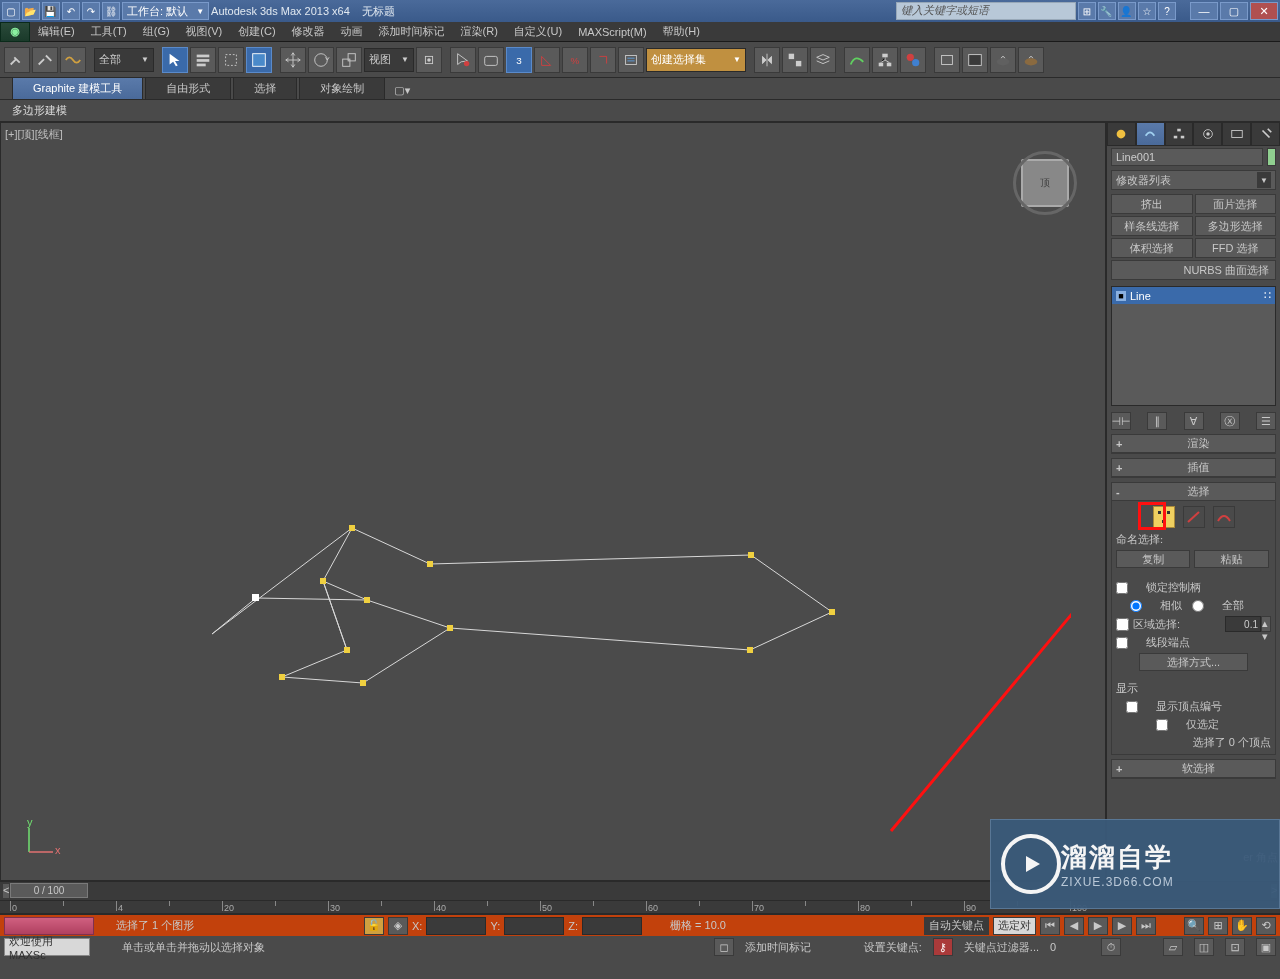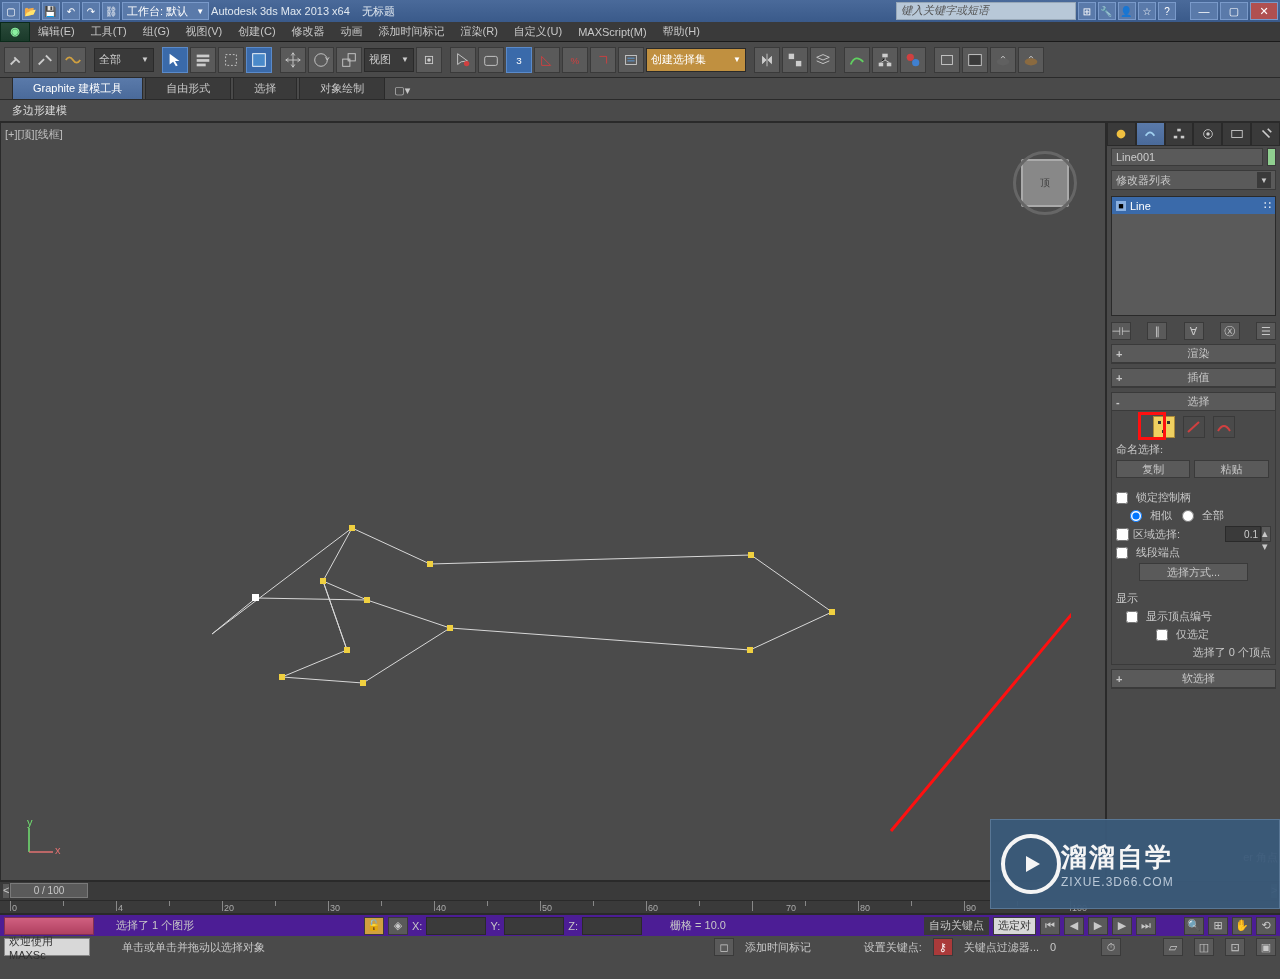--- a/index.html
+++ b/index.html
@@ -77,35 +77,35 @@
 .rollout-hdr .ttl { flex:1; text-align:center; }
 .rollout-body { padding:4px; display:flex; flex-direction:column; gap:3px; }
 .so-row { display:flex; gap:8px; justify-content:center; align-items:center; height:24px; position:relative; }
 .so-btn { width:22px; height:22px; display:flex; align-items:center; justify-content:center; border:1px solid #3a3a3a; }
 .so-btn.active { background:#f0d060; border:1px solid #aa8a3a; }
 .so-hilite { position:absolute; border:3px solid #ff1010; width:28px; height:28px; }
 .lbl-row { display:flex; align-items:center; gap:4px; }
 .lbl-row .lbl { flex:0 0 auto;font-family:Liberation Serif, serif; }
 .pbtn { height:18px; background:#5a5a5a; border:1px solid #3a3a3a; display:flex; align-items:center; justify-content:center; flex:1; }
 .pbtn.half { flex:0 0 48%; }
-.chk { display:flex; align-items:center; gap:8px; }
+.chk { display:flex; align-items:center; gap:18px; }
 .chk input { width:12px; height:12px; }
 .radio-row { display:flex; gap:10px; padding-left:14px; }
 .spin { display:flex; align-items:center; }
 .spin input { width:36px; height:16px; background:#3a3a3a; border:1px solid #2a2a2a; color:#ccc; text-align:right; padding:0 2px; font-size:10px; }
 .spin .ud { width:10px; height:16px; background:#5a5a5a; border:1px solid #3a3a3a; font-size:7px; display:flex; flex-direction:column; }
 
 
 .bottom { position:absolute; bottom:0; left:0; right:0; height:98px; background:#4a4a4a; border-top:1px solid #2a2a2a; display:flex; flex-direction:column; }
 .timeline { height:18px; background:#3a3a3a; display:flex; align-items:center; position:relative; }
 .tl-slider { position:absolute; left:10px; top:1px; width:78px; height:15px; background:#5a5a5a; border:1px solid #7a7a7a; display:flex; align-items:center; justify-content:center; font-size:10px; }
 .tl-ruler { height:14px; background:#3a3a3a; position:relative; border-top:1px solid #2a2a2a; border-bottom:1px solid #2a2a2a; }
 .tl-ruler .tick { position:absolute; top:0; width:1px; height:6px; background:#888; }
 .tl-ruler .tlabel { position:absolute; top:2px; color:#aaa; font-size:9px; }
-.status-row { display:flex; height:22px; align-items:center; background:#4c1d95; border-top:1px solid #2a2a2a; gap:4px; padding:0 4px; }
+.status-row { display:flex; height:22px; align-items:center; background:#c2410c; border-top:1px solid #2a2a2a; gap:4px; padding:0 4px; }
 .status-row .sbox { height:18px; background:#5a5a5a; border:1px solid #3a3a3a; padding:0 4px; display:flex; align-items:center; }
 .status-row .sfield { height:18px; background:#3a3a3a; border:1px solid #2a2a2a; padding:0 4px; display:flex; align-items:center; min-width:60px; }
 .sbtn { width:20px; height:18px; background:#5a5a5a; border:1px solid #3a3a3a; display:flex; align-items:center; justify-content:center; }
 .sbtn.red { background:#aa3a3a; color:#fff; }
 .status-row2 { display:flex; height:22px; align-items:center; background:#4a4a4a; gap:11px; padding:0 4px; }
 .maxscript-mini { height:18px; background:#d8d8d8; border:1px solid #888; color:#333; padding:0 4px; display:flex; align-items:center; width:86px; }
 
 
 .arrow-annot { position:absolute; pointer-events:none; }
 
@@ -433,20 +433,29 @@
         </div>
     </div>
     <div class="cmd-name">
       <input value="Line001" style="">
       <div class="cmd-color"></div>
     </div>
     <div class="cmd-dd">
         <span>修改器列表</span>
         <span class="arr">▼</span>
       </div>
+    <div class="mod-btns">
+      <div class="mod-btn">挤出</div>
+      <div class="mod-btn">面片选择</div>
+      <div class="mod-btn">样条线选择</div>
+      <div class="mod-btn">多边形选择</div>
+      <div class="mod-btn">体积选择</div>
+      <div class="mod-btn">FFD 选择</div>
+      <div class="mod-btn full">NURBS 曲面选择</div>
+    </div>
     <div class="mod-stack">
       <div class="mod-item">
           <span class="plus">■</span>
           <span>Line</span>
           <span style="margin-left:auto">∷</span>
         </div>
     </div>
     <div class="mod-tools">
       <div class="mod-tool">⊣⊢</div>
       <div class="mod-tool">∥</div>
@@ -583,21 +592,21 @@
       <div class="tick" style="left: 434px; height: 10px;"></div>
       <div class="tlabel" style="left: 436px;">40</div>
       <div class="tick" style="left: 487px; height: 5px;"></div>
       <div class="tick" style="left: 540px; height: 10px;"></div>
       <div class="tlabel" style="left: 542px;">50</div>
       <div class="tick" style="left: 593px; height: 5px;"></div>
       <div class="tick" style="left: 646px; height: 10px;"></div>
       <div class="tlabel" style="left: 648px;">60</div>
       <div class="tick" style="left: 699px; height: 5px;"></div>
       <div class="tick" style="left: 752px; height: 10px;"></div>
-      <div class="tlabel" style="left: 754px; margin-left: 32px;">70</div>
+      <div class="tlabel" style="left: 754px;">70</div>
       <div class="tick" style="left: 805px; height: 5px;"></div>
       <div class="tick" style="left: 858px; height: 10px;"></div>
       <div class="tlabel" style="left: 860px;">80</div>
       <div class="tick" style="left: 911px; height: 5px;"></div>
       <div class="tick" style="left: 964px; height: 10px;"></div>
       <div class="tlabel" style="left: 966px;">90</div>
       <div class="tick" style="left: 1017px; height: 5px;"></div>
       <div class="tick" style="left: 1070px; height: 10px;"></div>
       <div class="tlabel" style="left: 1072px;">100</div>
     </div>

